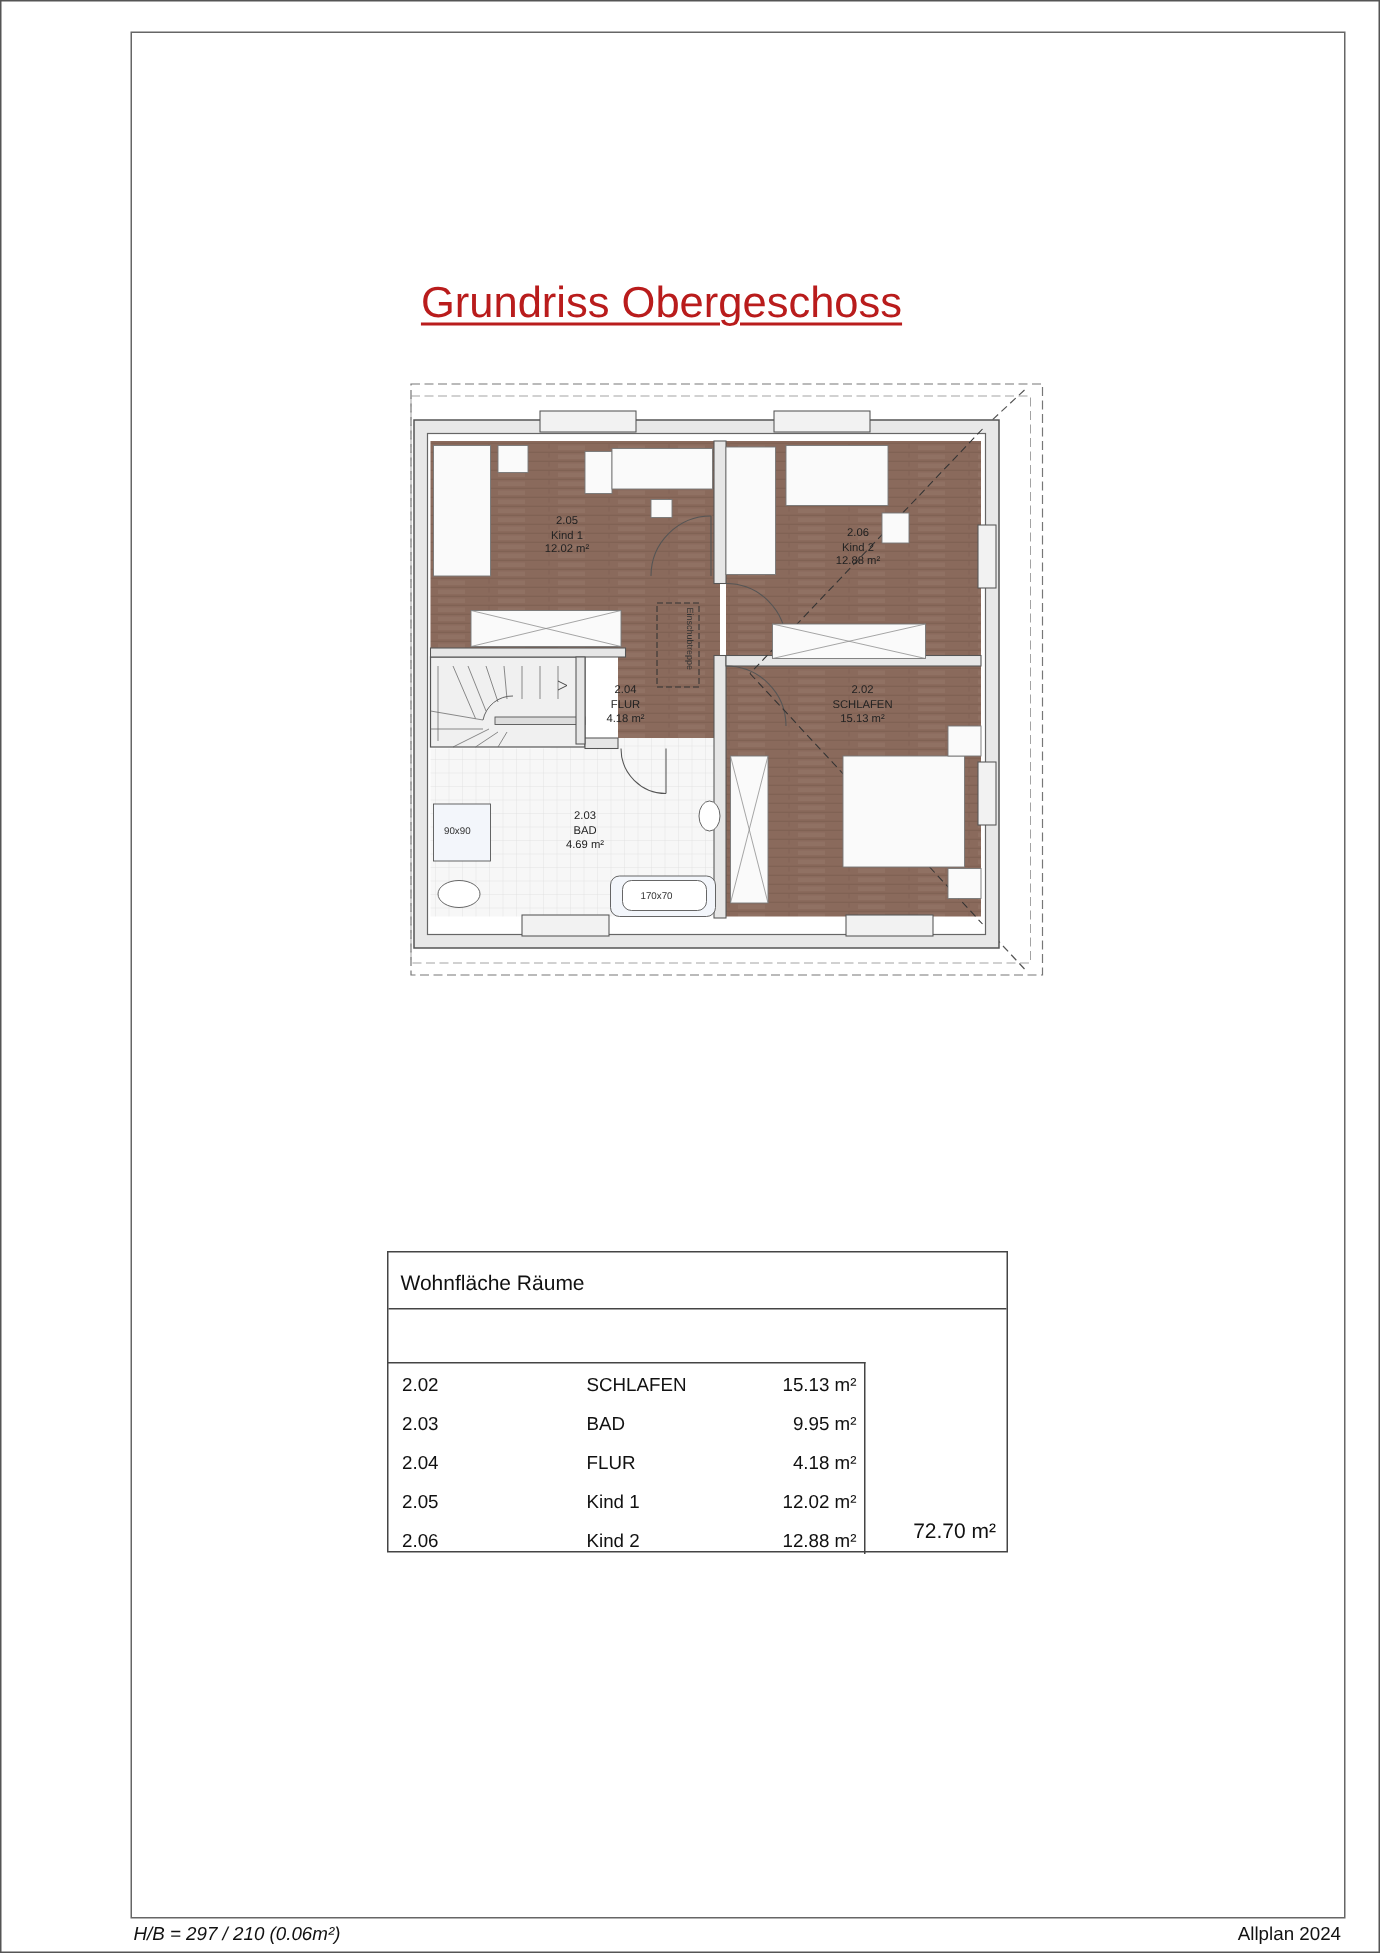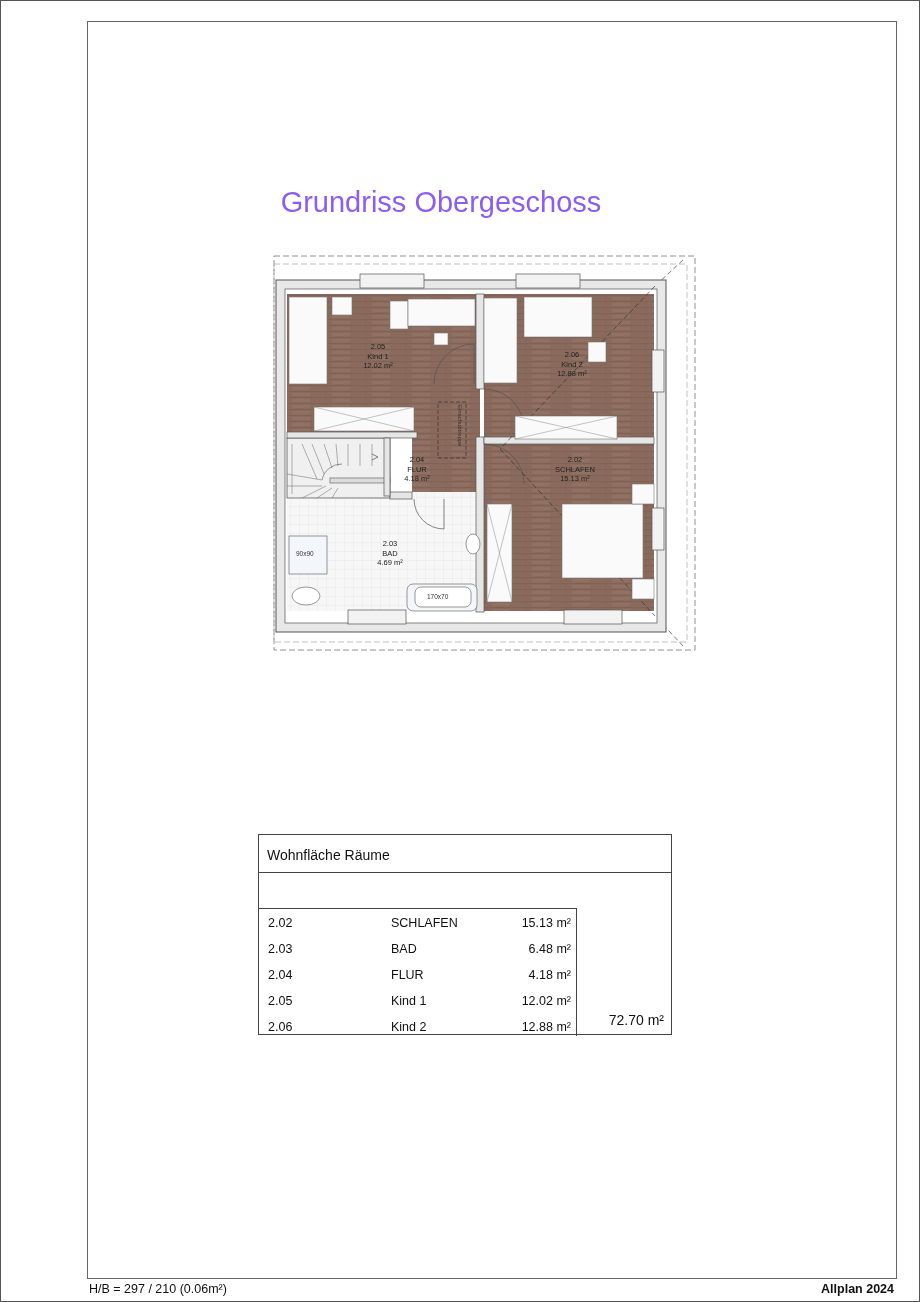--- a/index.html
+++ b/index.html
@@ -10,22 +10,22 @@
   .outer-frame {
     position: absolute; left: 0; top: 0; width: 918px; height: 1300px;
     border: 1px solid #555;
   }
   .inner-frame {
     position: absolute; left: 87px; top: 21px; width: 808px; height: 1256px;
     border: 1px solid #666;
   }
   .title {
     position: absolute; left: 0; width: 882px; top: 186px; text-align: center;
-    font-size: 29px; text-underline-offset: 4px;
-    text-decoration-thickness: 2px; color: #8b5cf6;
+    font-size: 29px; text-decoration: underline; text-underline-offset: 4px;
+    text-decoration-thickness: 2px; color: #b91c1c;
   }
   .plan {
     position: absolute; left: 272px; top: 254px; width: 425px; height: 398px;
   }
   .plan svg { width: 100%; height: 100%; display: block; }
   .room-label {
     position: absolute; text-align: center; font-size: 7.5px; line-height: 9.5px; color: #222;
     transform: translateX(-50%);
   }
 
@@ -43,22 +43,22 @@
   .area-table .inner {
     position: absolute; left: -1px; top: 73px; width: 319px; height: 128px;
     border-top: 1px solid #444; border-right: 1px solid #444; box-sizing: border-box;
   }
   .row { position: absolute; left: 0; width: 319px; height: 26px; font-size: 12.5px; }
   .row .c-num { position: absolute; left: 10px; top: 6px; }
   .row .c-name { position: absolute; left: 133px; top: 6px; }
   .row .c-area { position: absolute; right: 6px; top: 6px; text-align: right; }
   .total { position: absolute; right: 7px; bottom: 6px; font-size: 14px; }
 
-  .footer-left { position: absolute; left: 89px; top: 1282px; font-size: 12.5px; }
-  .footer-right { position: absolute; right: 26px; top: 1282px; font-size: 12.5px; font-weight: bold; }
+  .footer-left { position: absolute; left: 89px; top: 1282px; font-size: 12.5px; font-style: italic; }
+  .footer-right { position: absolute; right: 26px; top: 1282px; font-size: 12.5px; }
 </style>
 </head>
 <body>
 
 <div class="outer-frame"></div>
 <div class="inner-frame"></div>
 
 <div class="title">Grundriss Obergeschoss</div>
 
 <div class="plan">
@@ -218,21 +218,21 @@
   </div>
   <div class="inner">
     <div class="row" style="top:1px;">
       <span class="c-num">2.02</span>
       <span class="c-name">SCHLAFEN</span>
       <span class="c-area">15.13 m²</span>
     </div>
     <div class="row" style="top:27px;">
       <span class="c-num">2.03</span>
       <span class="c-name">BAD</span>
-      <span class="c-area">6.48 m²</span>
+      <span class="c-area">9.95 m²</span>
     </div>
     <div class="row" style="top:53px;">
       <span class="c-num">2.04</span>
       <span class="c-name">FLUR</span>
       <span class="c-area">4.18 m²</span>
     </div>
     <div class="row" style="top:79px;">
       <span class="c-num">2.05</span>
       <span class="c-name">Kind 1</span>
       <span class="c-area">12.02 m²</span>

